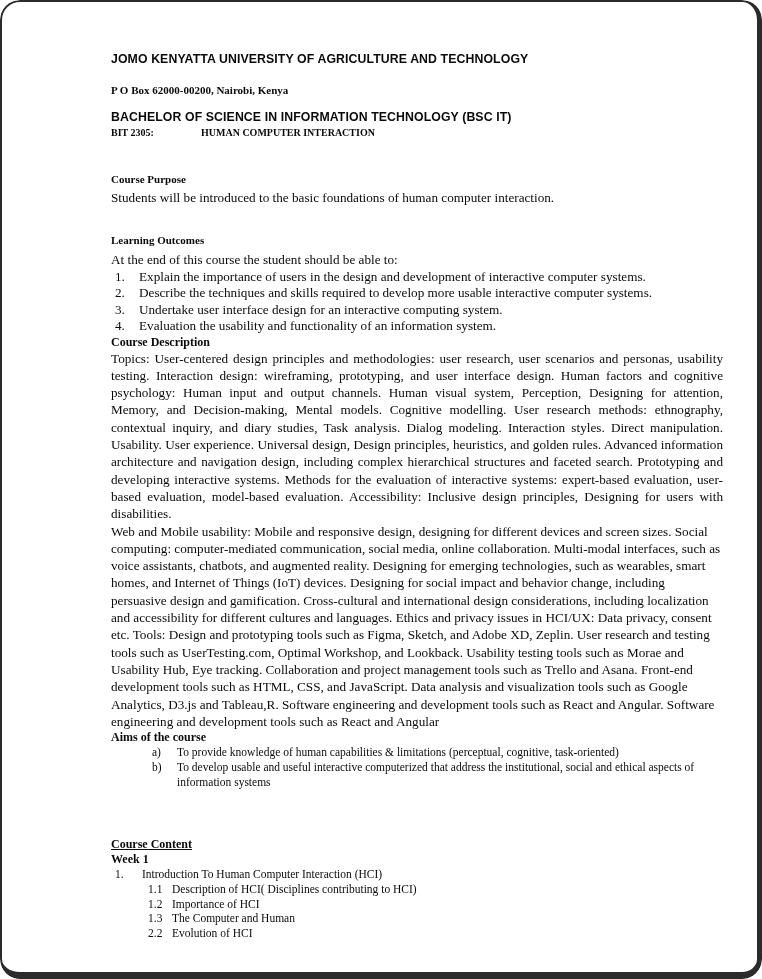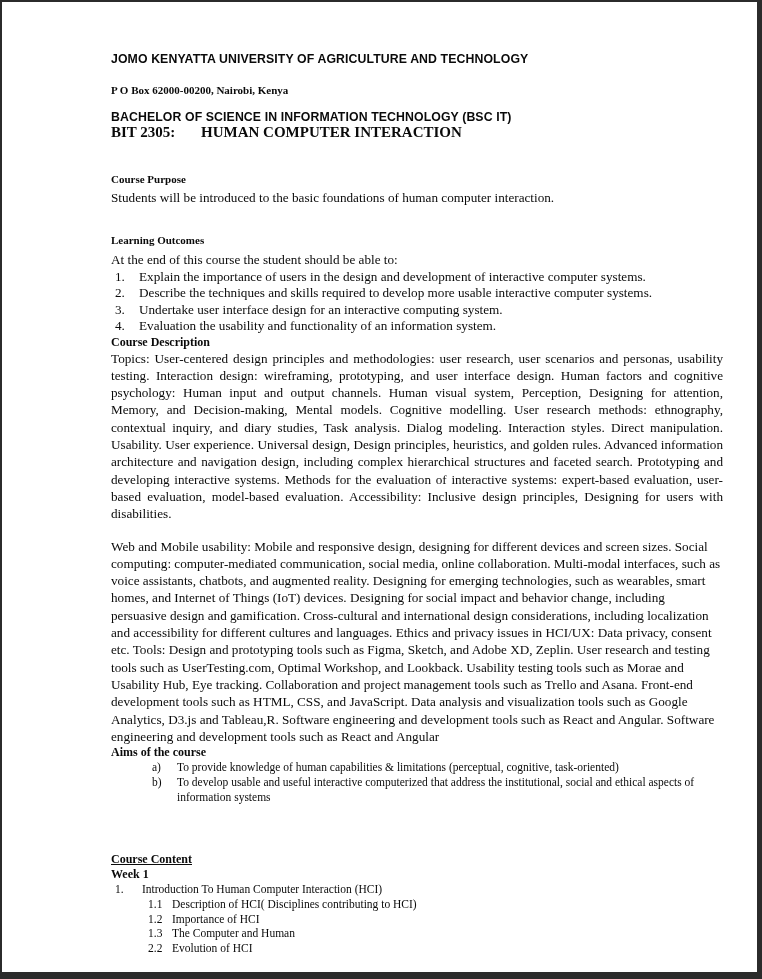--- a/index.html
+++ b/index.html
@@ -1,15 +1,15 @@
 <!DOCTYPE html>
 <html><head>
 <meta charset="utf-8">
 <style>
-  * { margin:0; padding:0; box-sizing:border-box; }
+  * { margin:0; padding:0; box-sizing:border-box;border-radius:20px; }
   html, body { background:#ffffff; }
   body {
     width:762px; height:979px; position:relative;
     font-family:"Liberation Serif", serif; color:#0a0a0a;
     -webkit-font-smoothing:antialiased;
   }
   .page {
     position:absolute; inset:0; background:#ffffff; overflow:hidden;
     border-style:solid; border-color:#2b2b2b;
     border-width:2px 5px 7px 2px;
@@ -18,32 +18,32 @@
 
   .t-univ {
     font-family:"Liberation Sans", sans-serif; font-weight:bold;
     font-size:12.3px; line-height:14px; margin-top:50px; letter-spacing:.1px;
   }
   .t-addr { font-weight:bold; font-size:11px; line-height:13px; margin-top:18px; }
   .t-prog {
     font-family:"Liberation Sans", sans-serif; font-weight:bold;
     font-size:12.3px; line-height:14px; margin-top:13px; letter-spacing:.1px;
   }
-  .t-bit { font-weight:bold; font-size:15px; line-height:13px; margin-top:2px; }
+  .t-bit { font-weight:bold; font-size:10px; line-height:13px; margin-top:2px; }
   .bit-code { display:inline-block; width:90px; }
 
   .h-main { font-weight:bold; font-size:11px; line-height:17px; }
   .h-cp { margin-top:32px; }
   .h-lo { margin-top:26px; }
 
   .body-text { font-size:13.2px; line-height:17.3px; }
   .mt1 { margin-top:1px; }
   .mt2 { margin-top:2px; }
   .para-justify { text-align:justify; }
-  .para-gap { margin-top:15px; }
+  .para-gap { }
 
   .olist { list-style:none; }
   .olist-row { position:relative; padding-left:28px; font-size:13.2px; line-height:16.5px; }
   .olist-num { position:absolute; left:4px; top:0; }
 
   .h-small { font-weight:bold; font-size:12px; line-height:15px; }
   .small-text { font-size:11.5px; line-height:15px; }
   .u { text-decoration:underline;margin-top:47px; }
 
   .aim-row { position:relative; padding-left:66px; }

